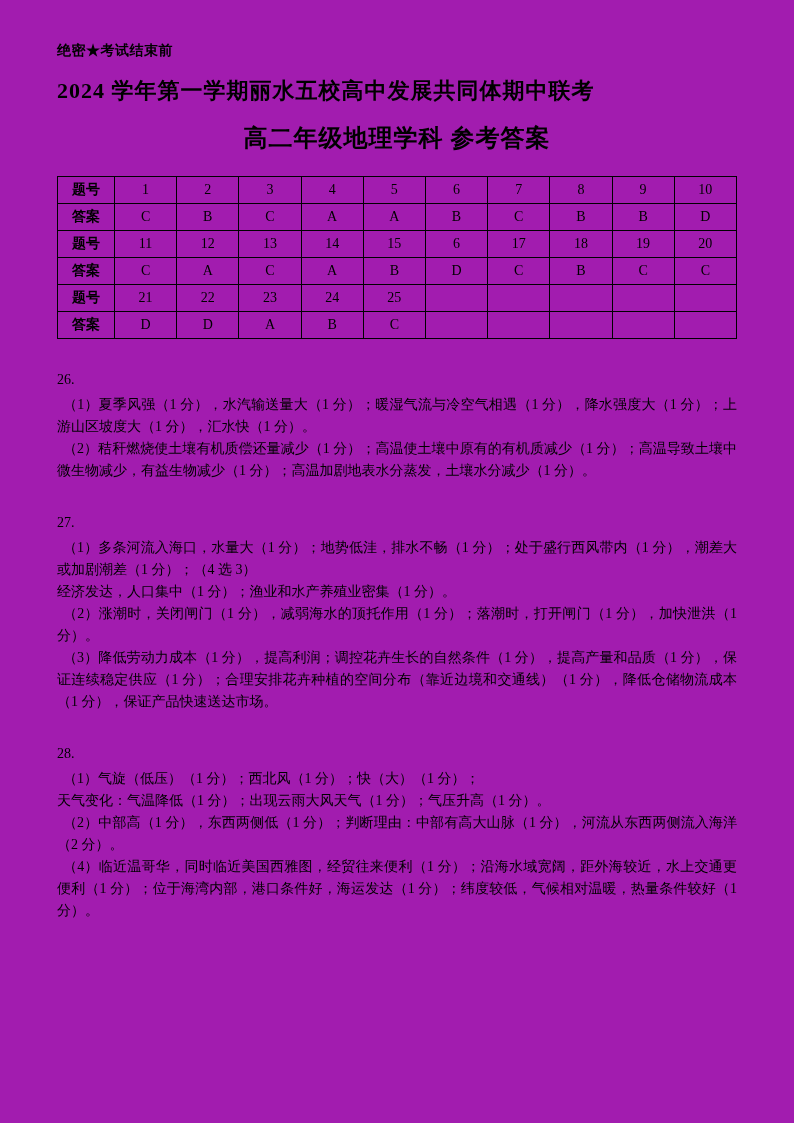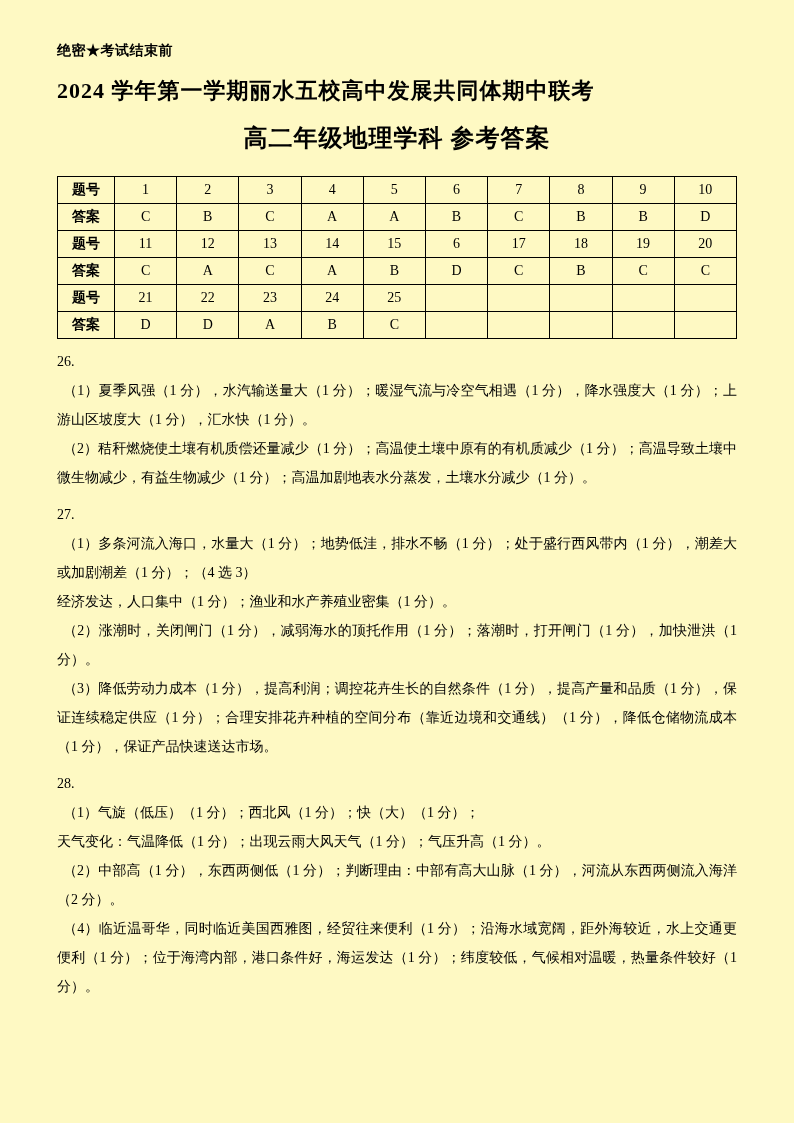--- a/index.html
+++ b/index.html
@@ -5,21 +5,21 @@
   html, body {
     margin: 0;
     padding: 0;
     background: #ffffff;
   }
   .page {
     width: 794px;
     height: 1123px;
     box-sizing: border-box;
     padding: 42px 57px 0 57px;
-    background: #fef9c3;
+    background: #a21caf;
     color: #000000;
     font-family: "Liberation Serif", "DejaVu Serif", serif;
     overflow: hidden;
   }
   .secret-label {
     font-size: 14px;
     font-weight: bold;
     letter-spacing: 0.5px;
   }
   .doc-title {
@@ -52,30 +52,30 @@
     overflow: hidden;
   }
   table.answer-table td.row-label {
     font-weight: bold;
     width: 56px;
   }
   .sections {
     margin-top: 2px;
   }
   .section {
-    margin-top: 8px;
+    margin-top: 26px;
   }
   .section-number {
     font-size: 14px;
     line-height: 29px;
   }
   .answer-paragraph {
     margin: 0;
     font-size: 14px;
-    line-height: 29px;
+    line-height: 22px;
     text-align: justify;
     word-break: break-all;
   }
   .answer-paragraph.indented {
     text-indent: 6px;
   }
 </style>
 </head>
 <body>
 

